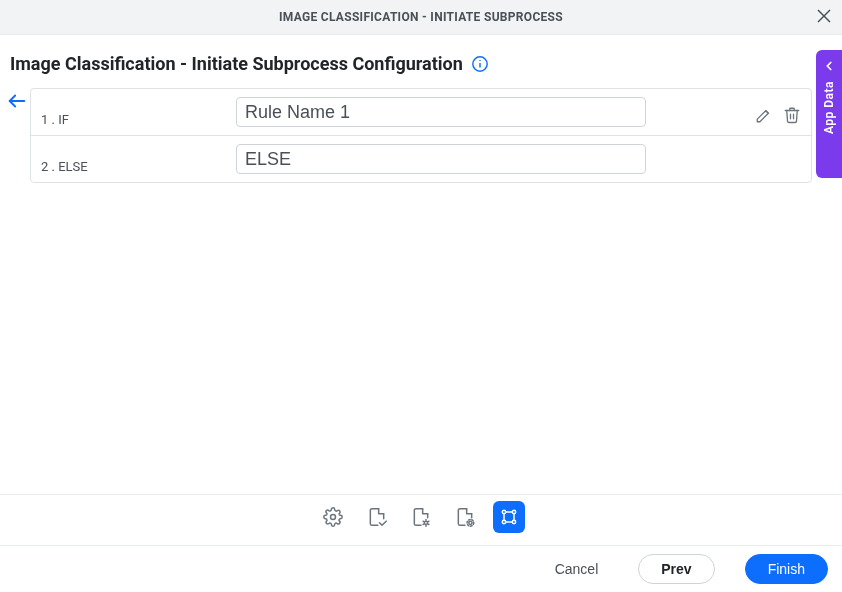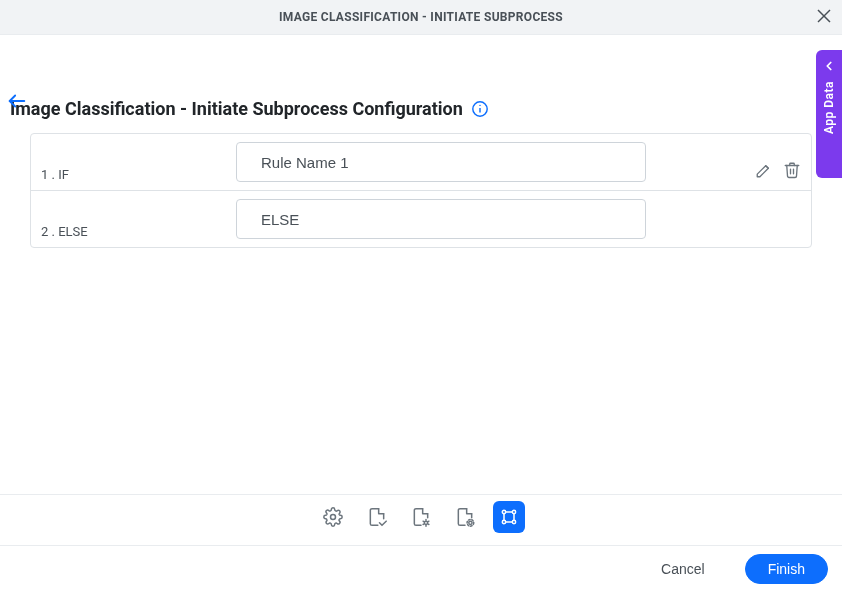--- a/index.html
+++ b/index.html
@@ -28,21 +28,20 @@
     font-size: 20px;
     color: #495057;
     cursor: pointer;
     line-height: 1;
   }
 
   .page-title-row {
     display: flex;
     align-items: center;
     padding: 18px 10px 6px 10px;
-    margin-top: 45px;
   }
   .page-title {
     font-size: 18px;
     font-weight: 700;
     color: #212529;
   }
   .info-icon {
     margin-left: 8px;
     color: #0d6efd;
     display: inline-flex;
@@ -81,25 +80,25 @@
     border-bottom: 1px solid #dee2e6;
     padding: 8px 10px;
     font-size: 13px;
     color: #495057;
   }
   .rules-row:last-child { border-bottom: none; }
 
   .cond-input {
     width: 100%;
     max-width: 410px;
-    height: 40px;
+    height: 30px;
     border: 1px solid #ced4da;
     border-radius: 4px;
-    padding: 4px 24px;
-    font-size: 15px;
+    padding: 4px 8px;
+    font-size: 18px;
     color: #495057;
     background: #fff;
   }
 
   .row-actions {
     display: flex;
     gap: 10px;
     justify-content: flex-end;
     color: #6c757d;
   }
@@ -314,14 +313,15 @@
         <circle cx="18" cy="6" r="2"></circle>
         <circle cx="6" cy="18" r="2"></circle>
         <circle cx="18" cy="18" r="2"></circle>
         <path d="M8 6h8M6 8v8M18 8v8M8 18h8"></path>
       </svg>
   </span>
 </div>
 
 <div class="footer">
   <button class="btn-cancel">Cancel</button>
+  <button class="btn-outline">Prev</button>
   <button class="btn-primary">Finish</button>
 </div>
 
 </body></html>

